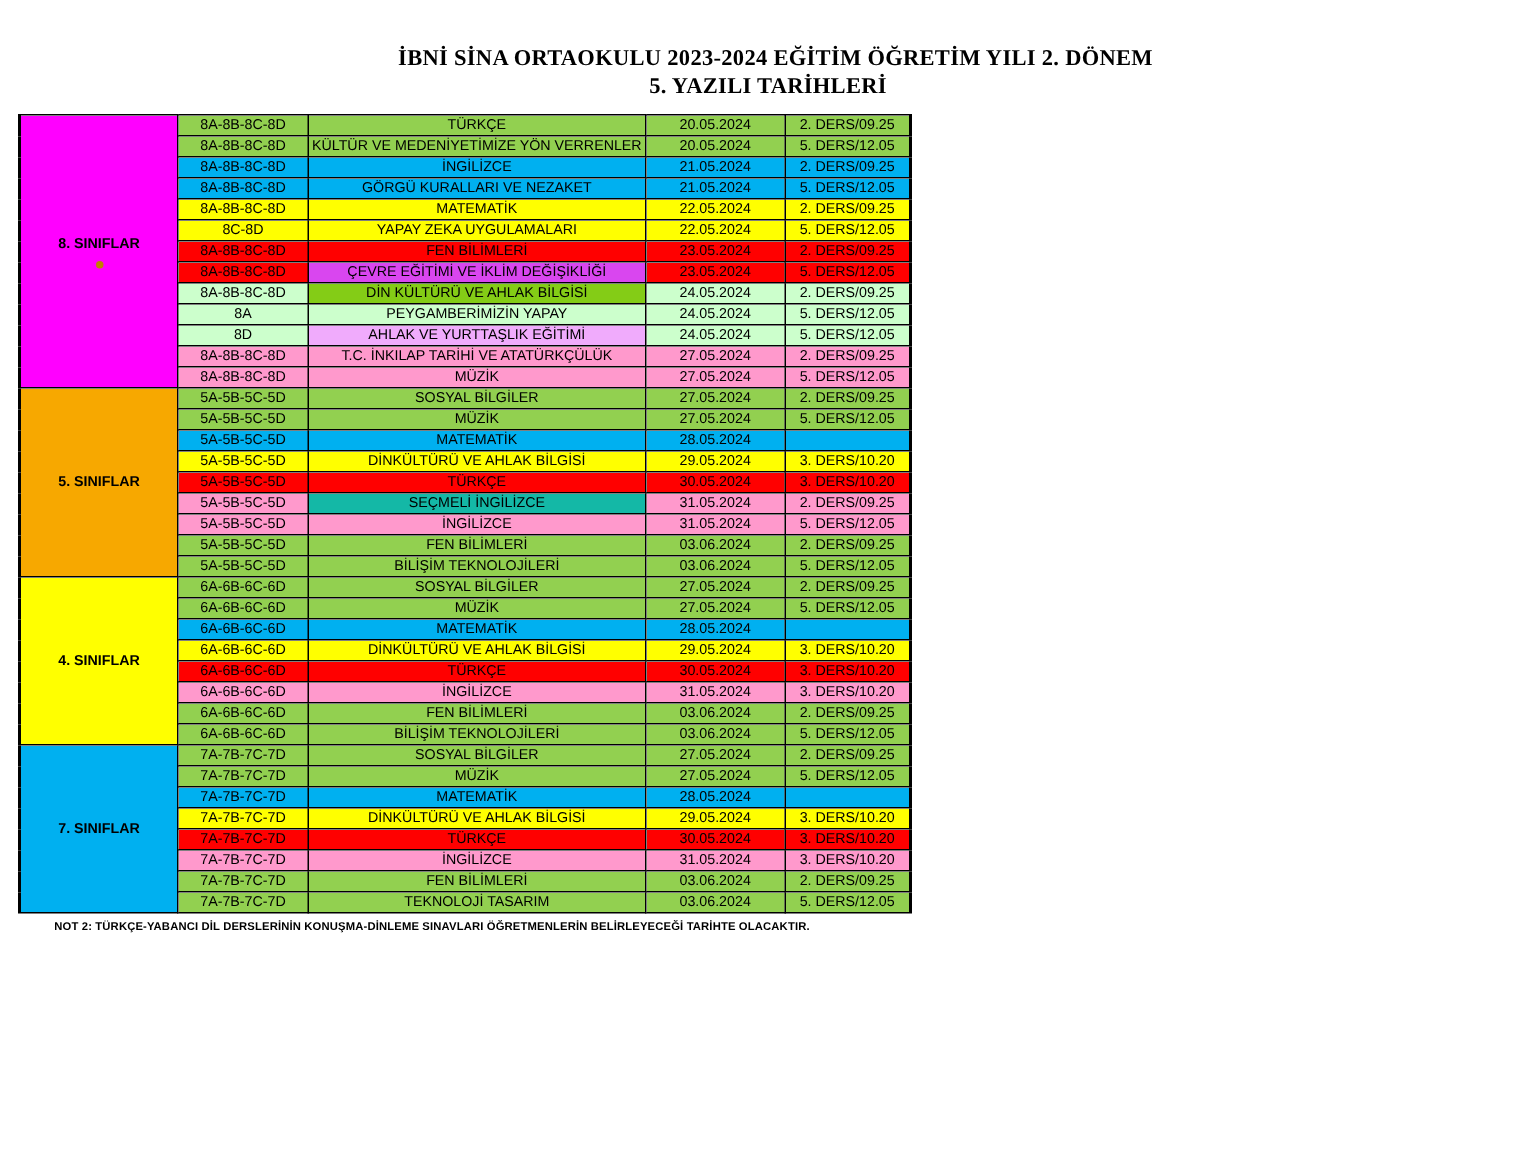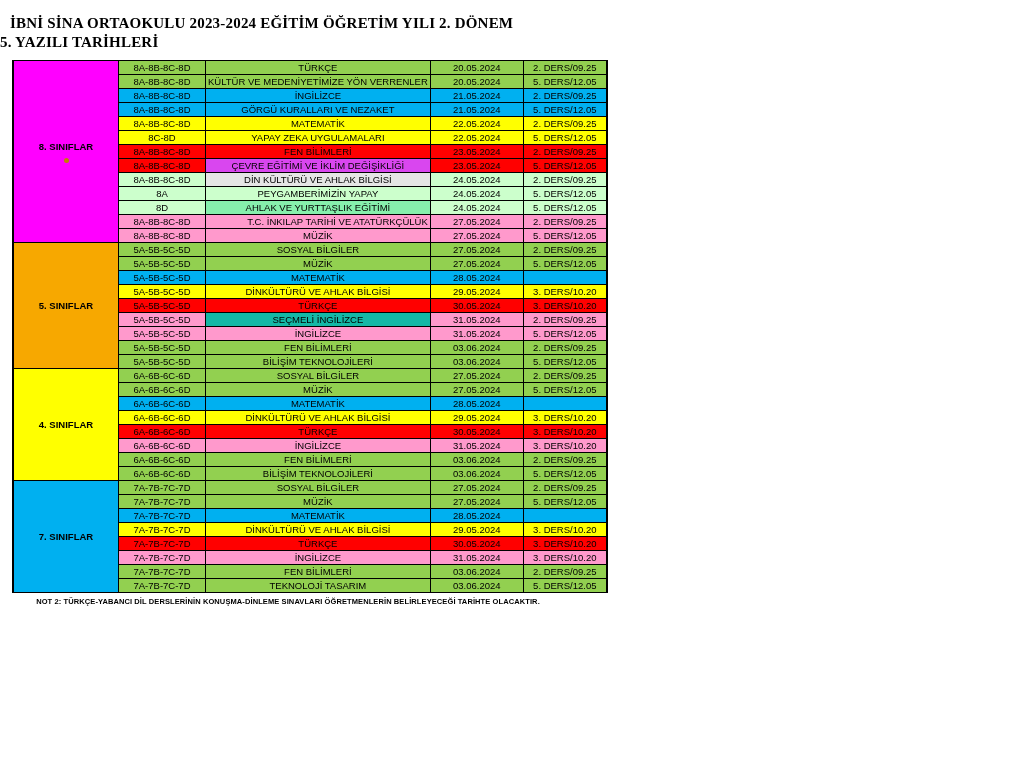--- a/index.html
+++ b/index.html
@@ -13,21 +13,23 @@
   body {
     font-family: "Liberation Sans", sans-serif;
     color: #000000;
   }
   .page {
     position: relative;
     width: 1024px;
     height: 768px;
   }
   .title-block {
+    text-align: center;
     padding-top: 14px;
+    margin-top: 16px;
   }
   .title-line {
     font-family: "Liberation Serif", serif;
     font-weight: bold;
     font-size: 15px;
     line-height: 19px;
     letter-spacing: 0.2px;
   }
   .title-line-1 { padding-left: 10px; }
   table.schedule {
@@ -137,39 +139,39 @@
           <td class="hour edge-right" style="background: rgb(255, 0, 0);">2. DERS/09.25</td>
         </tr>
         <tr>
           <td class="classes" style="background: rgb(255, 0, 0);">8A-8B-8C-8D</td>
           <td class="lesson" style="background: #d946ef;">ÇEVRE EĞİTİMİ VE İKLİM DEĞİŞİKLİĞİ</td>
           <td class="date" style="background: rgb(255, 0, 0);">23.05.2024</td>
           <td class="hour edge-right" style="background: rgb(255, 0, 0);">5. DERS/12.05</td>
         </tr>
         <tr>
           <td class="classes" style="background: rgb(204, 255, 204);">8A-8B-8C-8D</td>
-          <td class="lesson" style="background: #e5e5e5;">DİN KÜLTÜRÜ VE AHLAK BİLGİSİ</td>
+          <td class="lesson" style="background: #84cc16;">DİN KÜLTÜRÜ VE AHLAK BİLGİSİ</td>
           <td class="date" style="background: rgb(204, 255, 204);">24.05.2024</td>
           <td class="hour edge-right" style="background: rgb(204, 255, 204);">2. DERS/09.25</td>
         </tr>
         <tr>
           <td class="classes" style="background: rgb(204, 255, 204);">8A</td>
           <td class="lesson" style="background: rgb(204, 255, 204);">PEYGAMBERİMİZİN YAPAY</td>
           <td class="date" style="background: rgb(204, 255, 204);">24.05.2024</td>
           <td class="hour edge-right" style="background: rgb(204, 255, 204);">5. DERS/12.05</td>
         </tr>
         <tr>
           <td class="classes" style="background: rgb(204, 255, 204);">8D</td>
-          <td class="lesson" style="background: #86efac;">AHLAK VE YURTTAŞLIK EĞİTİMİ</td>
+          <td class="lesson" style="background: #f0abfc;">AHLAK VE YURTTAŞLIK EĞİTİMİ</td>
           <td class="date" style="background: rgb(204, 255, 204);">24.05.2024</td>
           <td class="hour edge-right" style="background: rgb(204, 255, 204);">5. DERS/12.05</td>
         </tr>
         <tr>
           <td class="classes" style="background: rgb(255, 153, 204);">8A-8B-8C-8D</td>
-          <td class="lesson" style="background: rgb(255, 153, 204); text-align: right;">T.C. İNKILAP TARİHİ VE ATATÜRKÇÜLÜK</td>
+          <td class="lesson" style="background: rgb(255, 153, 204);">T.C. İNKILAP TARİHİ VE ATATÜRKÇÜLÜK</td>
           <td class="date" style="background: rgb(255, 153, 204);">27.05.2024</td>
           <td class="hour edge-right" style="background: rgb(255, 153, 204);">2. DERS/09.25</td>
         </tr>
         <tr class="group-bottom">
           <td class="classes" style="background: rgb(255, 153, 204);">8A-8B-8C-8D</td>
           <td class="lesson" style="background: rgb(255, 153, 204);">MÜZİK</td>
           <td class="date" style="background: rgb(255, 153, 204);">27.05.2024</td>
           <td class="hour edge-right" style="background: rgb(255, 153, 204);">5. DERS/12.05</td>
         </tr>
         <tr class="group-top">

